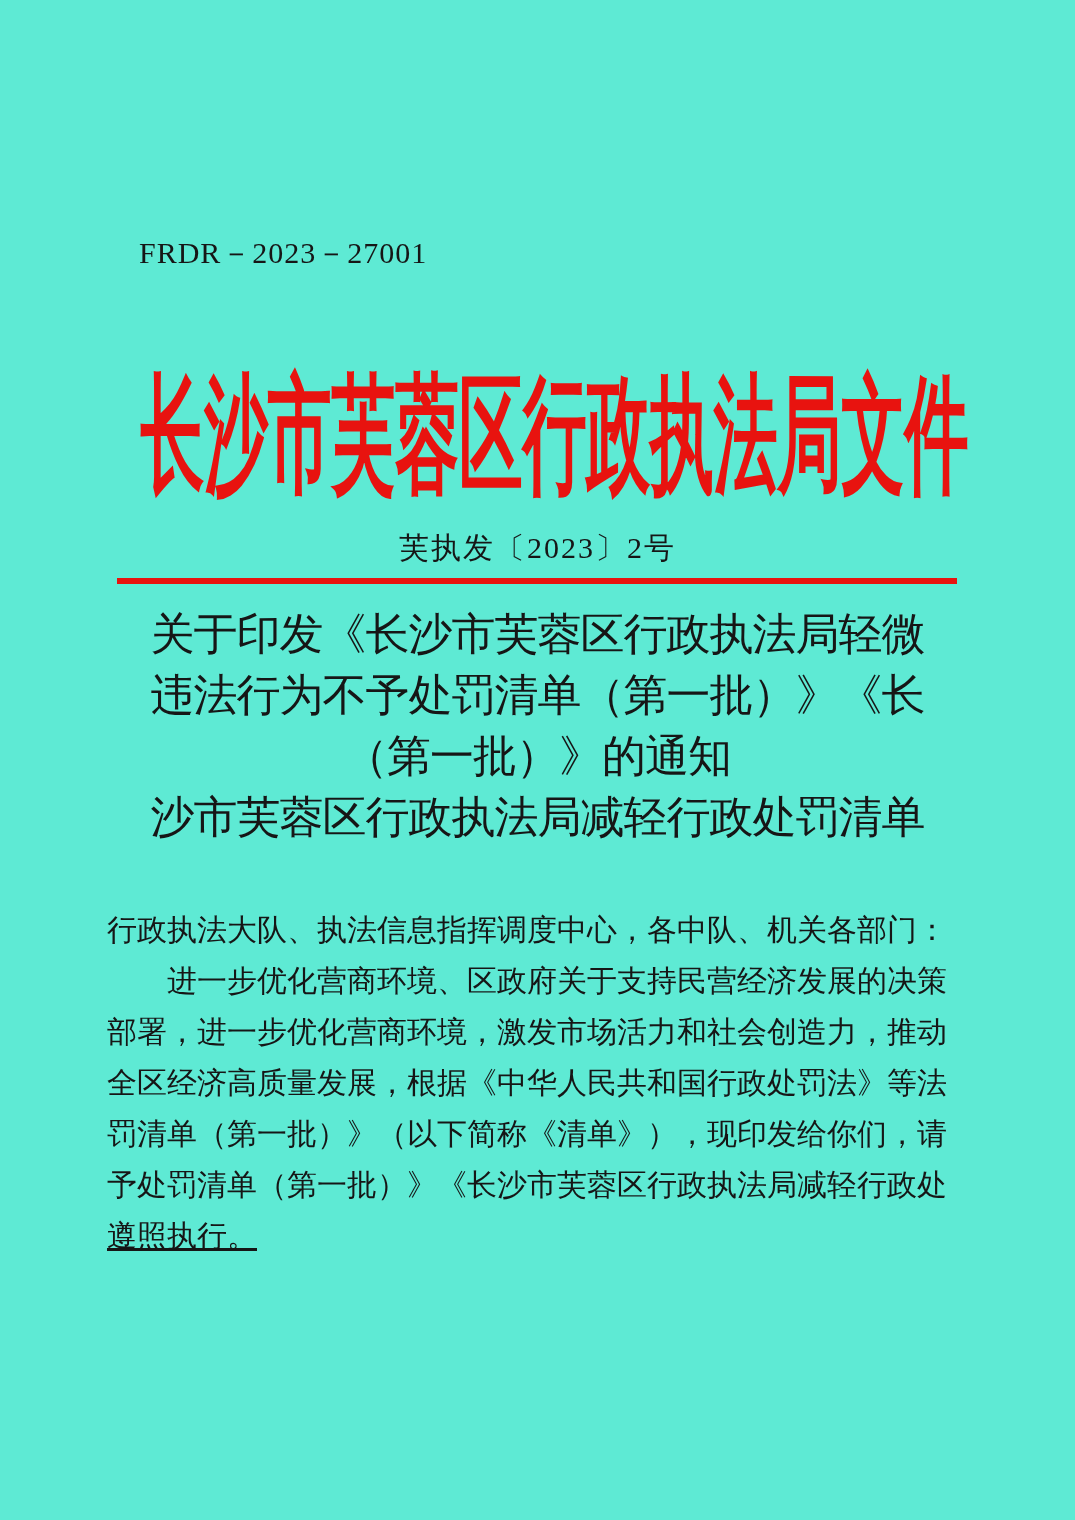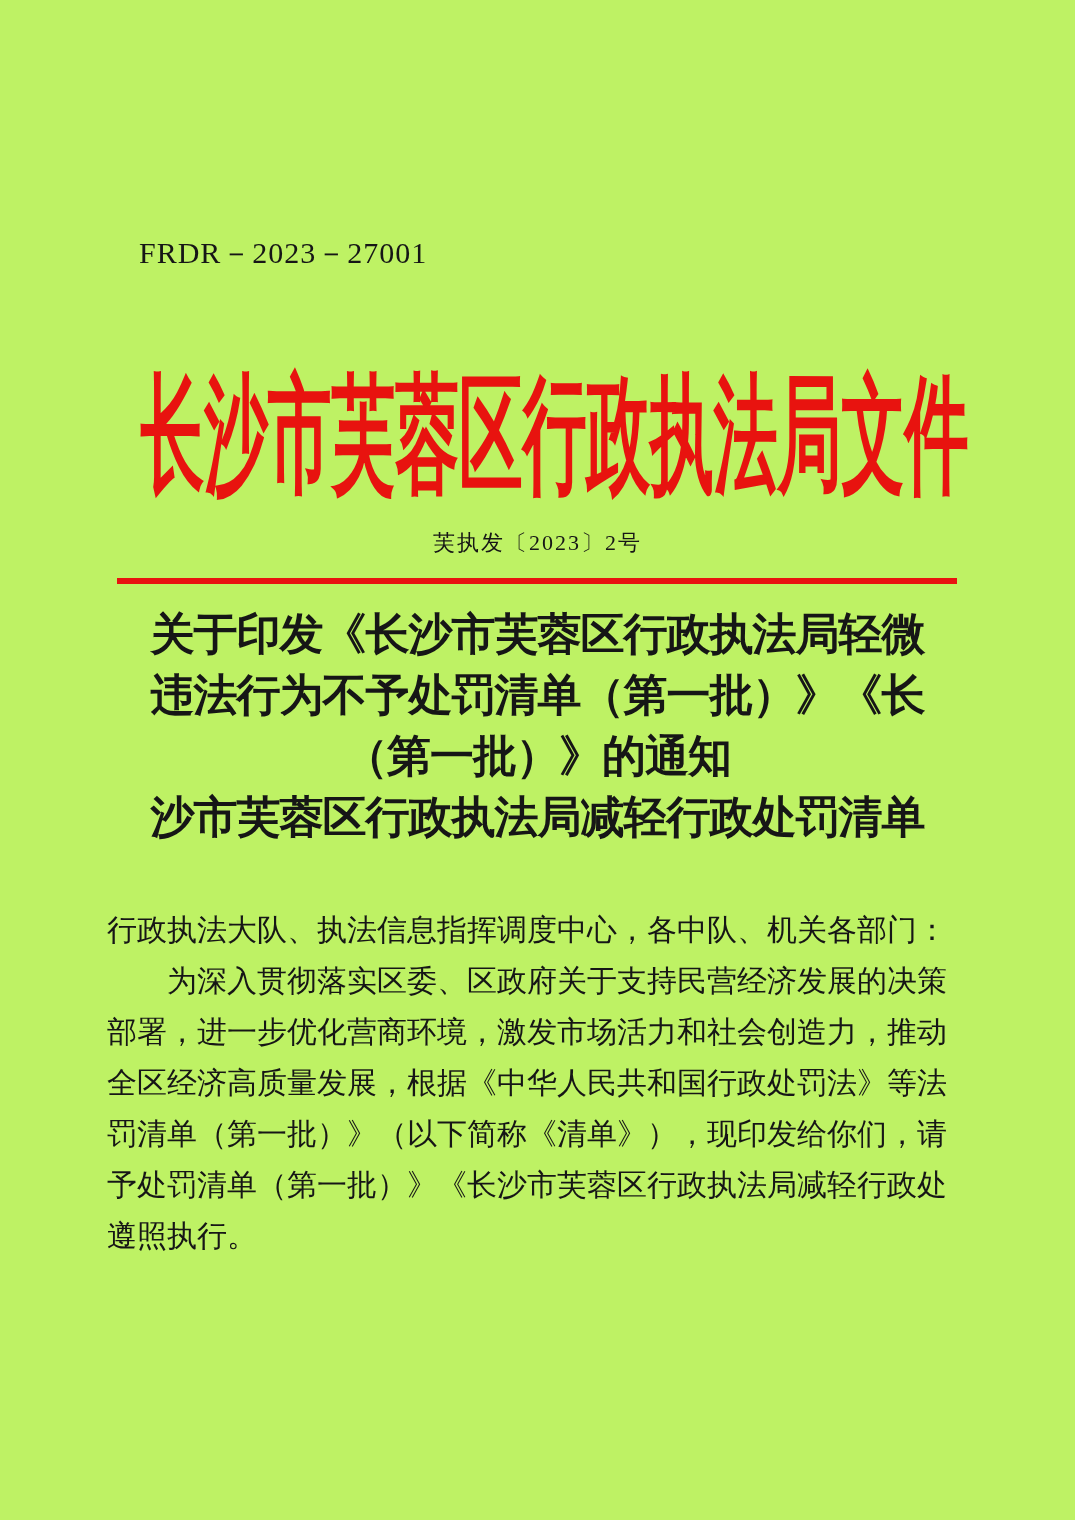--- a/index.html
+++ b/index.html
@@ -4,21 +4,21 @@
 <style>
   html, body {
     margin: 0;
     padding: 0;
     background: #ffffff;
   }
   .page {
     position: relative;
     width: 1075px;
     height: 1520px;
-    background: #bef264;
+    background: #5eead4;
     overflow: hidden;
     font-family: "Liberation Serif", "DejaVu Serif", serif;
     color: #161616;
   }
   .doc-ref {
     position: absolute;
     left: 139px;
     top: 233px;
     font-size: 30px;
     letter-spacing: 1px;
@@ -41,41 +41,41 @@
     white-space: nowrap;
     transform: scale(0.98, 1.98);
     transform-origin: 50% 0%;
   }
   .issue-number {
     position: absolute;
     top: 528px;
     left: 0;
     width: 100%;
     text-align: center;
-    font-size: 22px;
+    font-size: 30px;
     letter-spacing: 2px;
     white-space: nowrap;
   }
   .red-line {
     position: absolute;
     top: 578px;
     left: 117px;
     width: 840px;
     height: 6px;
     background: #e8130f;
   }
   .notice-title {
     position: absolute;
     top: 604px;
     left: 60px;
     width: 955px;
     margin: 0;
     text-align: center;
     font-size: 44px;
-    font-weight: bold;
+    font-weight: normal;
     line-height: 61px;
     letter-spacing: -1px;
   }
   .body-block {
     position: absolute;
     top: 904px;
     left: 107px;
     width: 840px;
     font-size: 30px;
   }
@@ -87,20 +87,21 @@
     line-height: 51px;
     text-align: justify;
     text-align-last: justify;
     text-justify: inter-character;
   }
   .para-line.first-line {
     text-indent: 2em;
   }
   .para-line.last-line {
     text-align-last: left;
+    text-decoration: underline;
   }
 </style>
 </head>
 <body>
 
 <div class="page">
 
   <div class="doc-ref">FRDR－2023－27001</div>
 
   <div class="letterhead">
@@ -113,21 +114,21 @@
 
   <h1 class="notice-title">
     <div>关于印发《长沙市芙蓉区行政执法局轻微</div>
     <div>违法行为不予处罚清单（第一批）》《长</div>
     <div>（第一批）》的通知</div>
     <div>沙市芙蓉区行政执法局减轻行政处罚清单</div>
   </h1>
 
   <div class="body-block">
     <div class="body-line">行政执法大队、执法信息指挥调度中心，各中队、机关各部门：</div>
-    <div class="para-line first-line">为深入贯彻落实区委、区政府关于支持民营经济发展的决策</div>
+    <div class="para-line first-line">进一步优化营商环境、区政府关于支持民营经济发展的决策</div>
     <div class="para-line">部署，进一步优化营商环境，激发市场活力和社会创造力，推动</div>
     <div class="para-line">全区经济高质量发展，根据《中华人民共和国行政处罚法》等法</div>
     <div class="para-line">罚清单（第一批）》（以下简称《清单》），现印发给你们，请</div>
     <div class="para-line">予处罚清单（第一批）》《长沙市芙蓉区行政执法局减轻行政处</div>
     <div class="para-line last-line">遵照执行。</div>
   </div>
 
 </div>
 
 </body></html>

